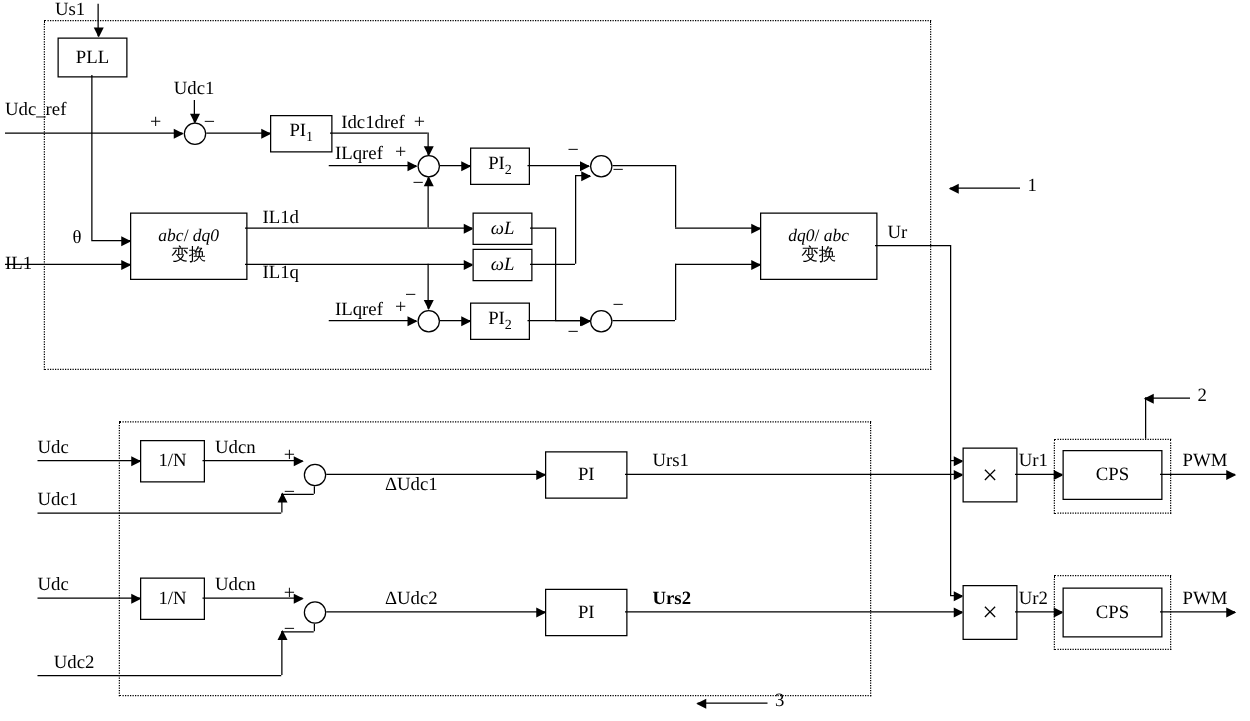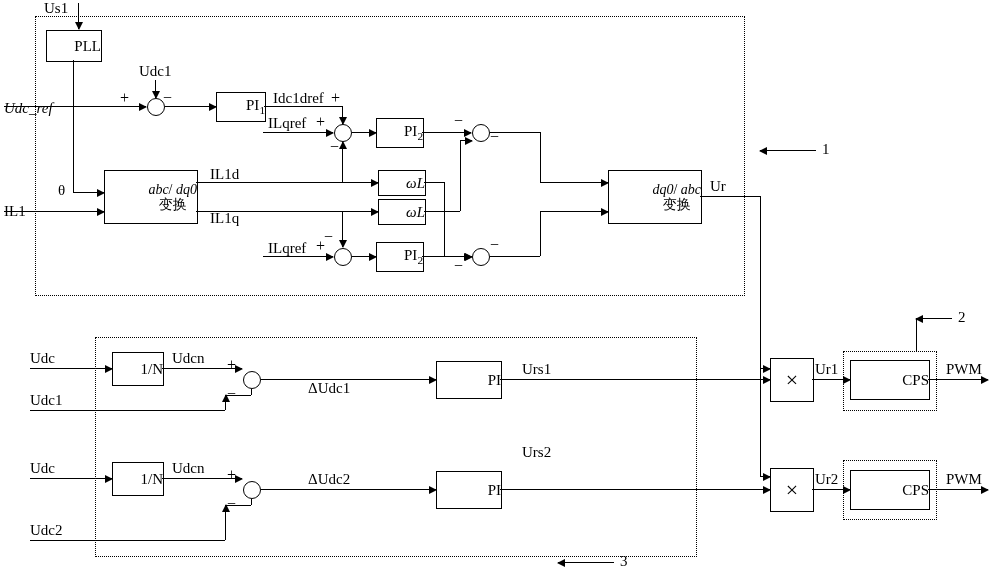--- a/index.html
+++ b/index.html
@@ -14,21 +14,21 @@
     position: relative;
     width: 1000px;
     height: 577px;
   }
   .box {
     position: absolute;
     border: 1px solid #000;
     background: #fff;
     display: flex;
     align-items: center;
-    justify-content: flex-end;
+    justify-content: center;
     text-align: center;
     line-height: 1.1;
   }
   .lbl {
     position: absolute;
     white-space: nowrap;
   }
   .dotted {
     position: absolute;
     border: 1px dotted #000;
@@ -121,21 +121,21 @@
       <span>PLL</span>
     </div>
 
   <div class="vline" style="left:73px; top:60px; height:132px;"></div>
   <div class="hline arrow-right" style="left:73px; top:192px; width:31px;"></div>
   <div class="lbl" style="left:58px; top:182px;">θ</div>
 
   <div class="lbl" style="left:139px; top:63px;">Udc1</div>
   <div class="vline arrow-down" style="left:155px; top:80px; height:18px;"></div>
 
-  <div class="lbl" style="left:4px; top:100px;font-style:italic;">Udc_ref</div>
+  <div class="lbl" style="left:4px; top:80px;">Udc_ref</div>
   <div class="hline arrow-right" style="left:4px; top:106px; width:142px;"></div>
   <div class="pm" style="left:120px; top:90px;">+</div>
   <div class="sum" style="left:147px; top:98px;"></div>
   <div class="pm" style="left:163px; top:90px;">−</div>
 
   <div class="hline arrow-right" style="left:165px; top:106px; width:51px;"></div>
   <div class="box" style="left:216px; top:92px; width:48px; height:28px;">
       <span>PI<span class="sub">1</span></span>
     </div>
 
@@ -271,37 +271,37 @@
   <div class="lbl" style="left:958px; top:309px;">2</div>
 
   <div class="lbl" style="left:30px; top:460px;">Udc</div>
   <div class="hline arrow-right" style="left:30px; top:478px; width:82px;"></div>
   <div class="box" style="left:112px; top:462px; width:50px; height:32px;">
       <span>1/N</span>
     </div>
   <div class="hline arrow-right" style="left:162px; top:478px; width:80px;"></div>
   <div class="lbl" style="left:172px; top:460px;">Udcn</div>
 
-  <div class="lbl" style="left:30px; top:522px;">Udc2</div>
+  <div class="lbl" style="left:43px; top:522px;">Udc2</div>
   <div class="hline" style="left:30px; top:540px; width:195px;"></div>
   <div class="vline arrow-up" style="left:225px; top:505px; height:35px;"></div>
 
   <div class="sum" style="left:243px; top:481px;"></div>
   <div class="pm" style="left:227px; top:467px;">+</div>
   <div class="pm" style="left:227px; top:496px;">−</div>
   <div class="hline" style="left:225px; top:505px; width:26px;"></div>
   <div class="vline" style="left:251px; top:499px; height:6px;"></div>
 
   <div class="hline arrow-right" style="left:261px; top:489px; width:175px;"></div>
   <div class="lbl" style="left:308px; top:471px;">ΔUdc2</div>
   <div class="box" style="left:436px; top:471px; width:64px; height:36px;">
       <span>PI</span>
     </div>
   <div class="hline arrow-right" style="left:500px; top:489px; width:270px;"></div>
-  <div class="lbl" style="left:522px; top:444px;">Urs2</div>
+  <div class="lbl" style="left:522px; top:471px;font-weight:bold;">Urs2</div>
 
   <div class="mult" style="left:770px; top:468px; width:42px; height:42px;">
       <span>×</span>
     </div>
   <div class="hline arrow-right" style="left:812px; top:489px; width:38px;"></div>
   <div class="lbl" style="left:815px; top:471px;">Ur2</div>
   <div class="box" style="left:850px; top:470px; width:78px; height:38px;">
       <span>CPS</span>
     </div>
   <div class="hline arrow-right" style="left:928px; top:489px; width:60px;"></div>

